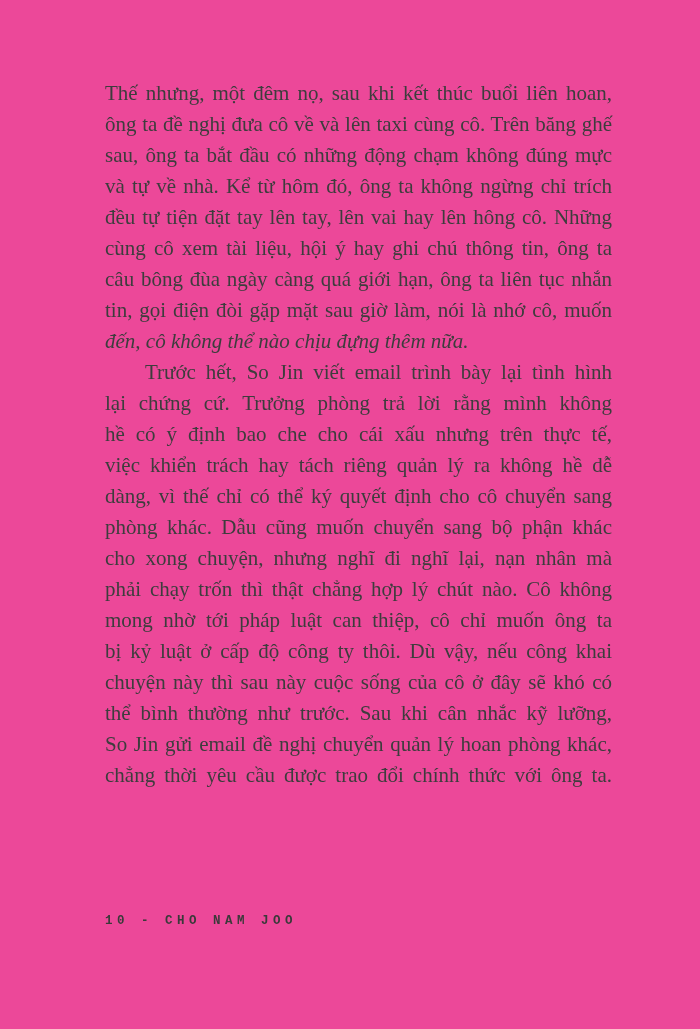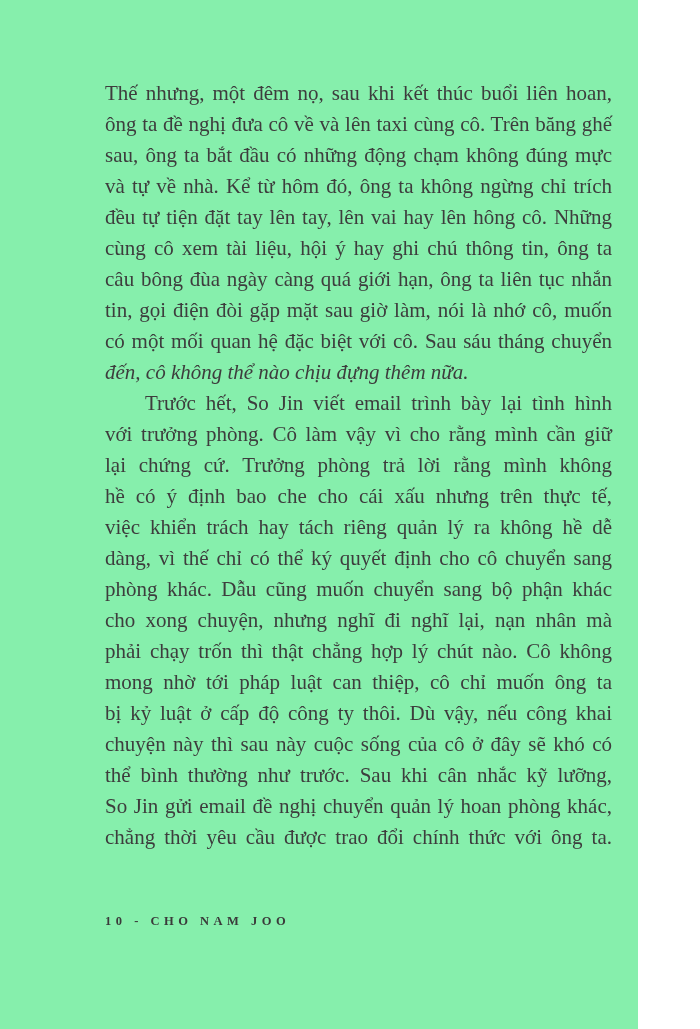--- a/index.html
+++ b/index.html
@@ -2,23 +2,23 @@
 <html><head>
 <meta charset="utf-8">
 <style>
   html, body {
     margin: 0;
     padding: 0;
     background: #ffffff;
   }
   .page {
     position: relative;
-    width: 638px;
+    width: 700px;
     height: 1029px;
-    background: #86efac;
+    background: #ec4899;
     overflow: hidden;
     font-family: "Liberation Serif", "DejaVu Serif", serif;
   }
   .text-block {
     position: absolute;
     left: 105px;
     top: 78px;
     width: 507px;
     color: #3d3d3d;
     font-size: 21px;
@@ -36,21 +36,21 @@
     text-align-last: left;
     font-style: italic;
   }
   .line.indent {
     text-indent: 40px;
   }
   .footer {
     position: absolute;
     left: 105px;
     top: 914px;
-    font-family: Liberation Serif, serif;
+    font-family: Liberation Mono, monospace;
     font-size: 12.5px;
     font-weight: 700;
     letter-spacing: 4.5px;
     color: #3a3a3a;
     white-space: nowrap;
   }
   .footer span { display: inline; }
 </style>
 </head>
 <body>
@@ -61,27 +61,25 @@
 
     <div class="paragraph">
       <div class="line">Thế nhưng, một đêm nọ, sau khi kết thúc buổi liên hoan,</div>
       <div class="line">ông ta đề nghị đưa cô về và lên taxi cùng cô. Trên băng ghế</div>
       <div class="line">sau, ông ta bắt đầu có những động chạm không đúng mực</div>
       <div class="line">và tự về nhà. Kể từ hôm đó, ông ta không ngừng chỉ trích</div>
       <div class="line">đều tự tiện đặt tay lên tay, lên vai hay lên hông cô. Những</div>
       <div class="line">cùng cô xem tài liệu, hội ý hay ghi chú thông tin, ông ta</div>
       <div class="line">câu bông đùa ngày càng quá giới hạn, ông ta liên tục nhắn</div>
       <div class="line">tin, gọi điện đòi gặp mặt sau giờ làm, nói là nhớ cô, muốn</div>
-      <div class="line">có một mối quan hệ đặc biệt với cô. Sau sáu tháng chuyển</div>
       <div class="line end">đến, cô không thể nào chịu đựng thêm nữa.</div>
     </div>
 
     <div class="paragraph">
       <div class="line indent">Trước hết, So Jin viết email trình bày lại tình hình</div>
-      <div class="line">với trưởng phòng. Cô làm vậy vì cho rằng mình cần giữ</div>
       <div class="line">lại chứng cứ. Trưởng phòng trả lời rằng mình không</div>
       <div class="line">hề có ý định bao che cho cái xấu nhưng trên thực tế,</div>
       <div class="line">việc khiển trách hay tách riêng quản lý ra không hề dễ</div>
       <div class="line">dàng, vì thế chỉ có thể ký quyết định cho cô chuyển sang</div>
       <div class="line">phòng khác. Dẫu cũng muốn chuyển sang bộ phận khác</div>
       <div class="line">cho xong chuyện, nhưng nghĩ đi nghĩ lại, nạn nhân mà</div>
       <div class="line">phải chạy trốn thì thật chẳng hợp lý chút nào. Cô không</div>
       <div class="line">mong nhờ tới pháp luật can thiệp, cô chỉ muốn ông ta</div>
       <div class="line">bị kỷ luật ở cấp độ công ty thôi. Dù vậy, nếu công khai</div>
       <div class="line">chuyện này thì sau này cuộc sống của cô ở đây sẽ khó có</div>

